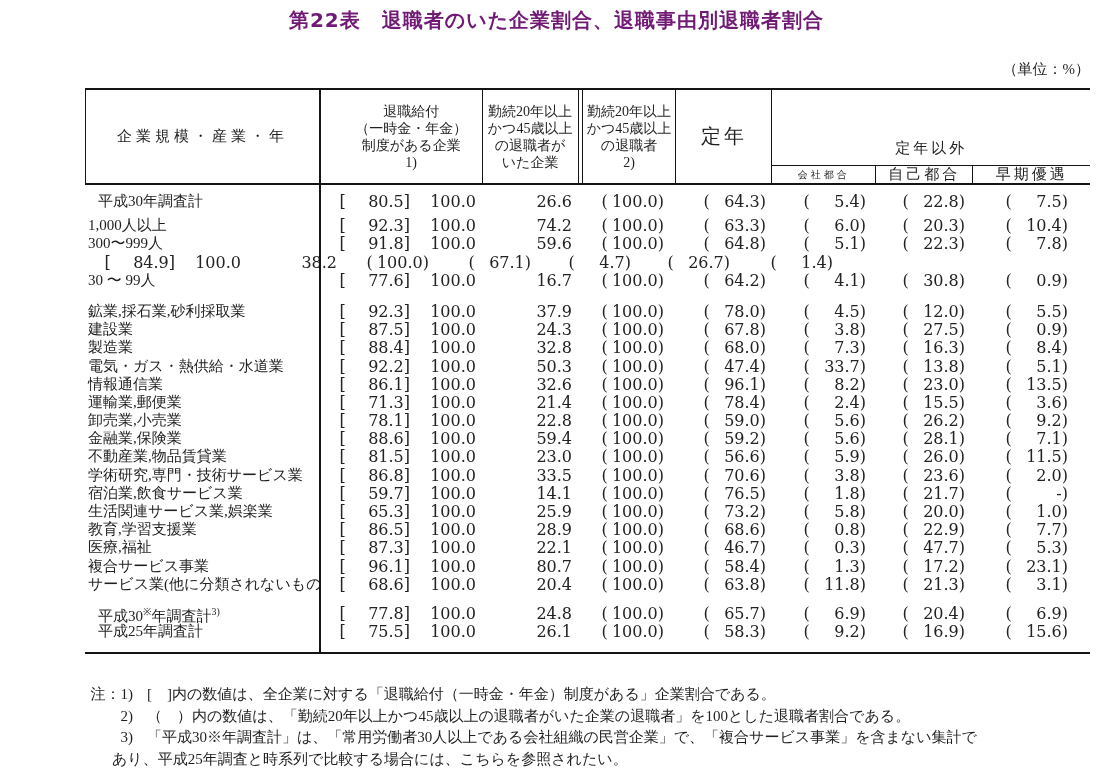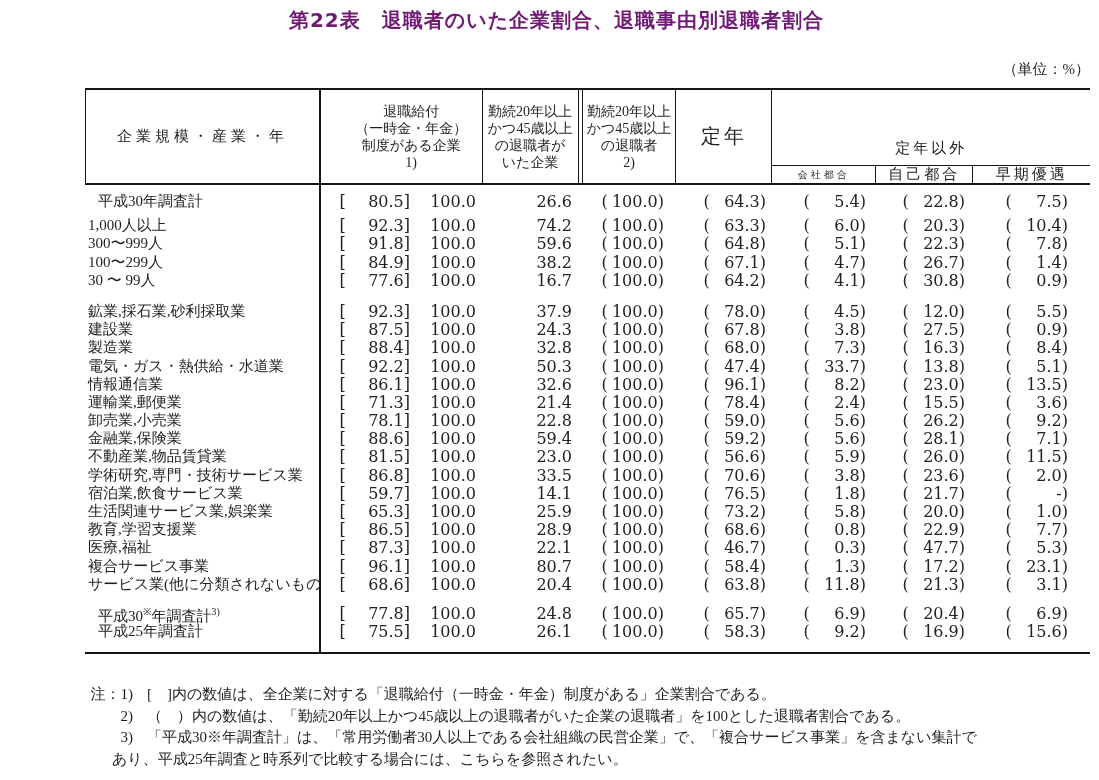--- a/index.html
+++ b/index.html
@@ -122,21 +122,20 @@
             <div class="c num c2a"><span>[</span><span class="nbox">91.8</span><span>]</span></div>
             <div class="c num c2b">100.0</div>
             <div class="c num c3">59.6</div>
             <div class="c num c4"><span>(</span><span class="nbox">100.0</span><span>)</span></div>
             <div class="c num c5"><span>(</span><span class="nbox">64.8</span><span>)</span></div>
             <div class="c num c6"><span>(</span><span class="nbox">5.1</span><span>)</span></div>
             <div class="c num c7"><span>(</span><span class="nbox">22.3</span><span>)</span></div>
             <div class="c num c8"><span>(</span><span class="nbox">7.8</span><span>)</span></div>
           </div>
           <div class="trow">
-            <div class="c lab">100〜299人</div>
             <div class="c num c2a"><span>[</span><span class="nbox">84.9</span><span>]</span></div>
             <div class="c num c2b">100.0</div>
             <div class="c num c3">38.2</div>
             <div class="c num c4"><span>(</span><span class="nbox">100.0</span><span>)</span></div>
             <div class="c num c5"><span>(</span><span class="nbox">67.1</span><span>)</span></div>
             <div class="c num c6"><span>(</span><span class="nbox">4.7</span><span>)</span></div>
             <div class="c num c7"><span>(</span><span class="nbox">26.7</span><span>)</span></div>
             <div class="c num c8"><span>(</span><span class="nbox">1.4</span><span>)</span></div>
           </div>
           <div class="trow">

